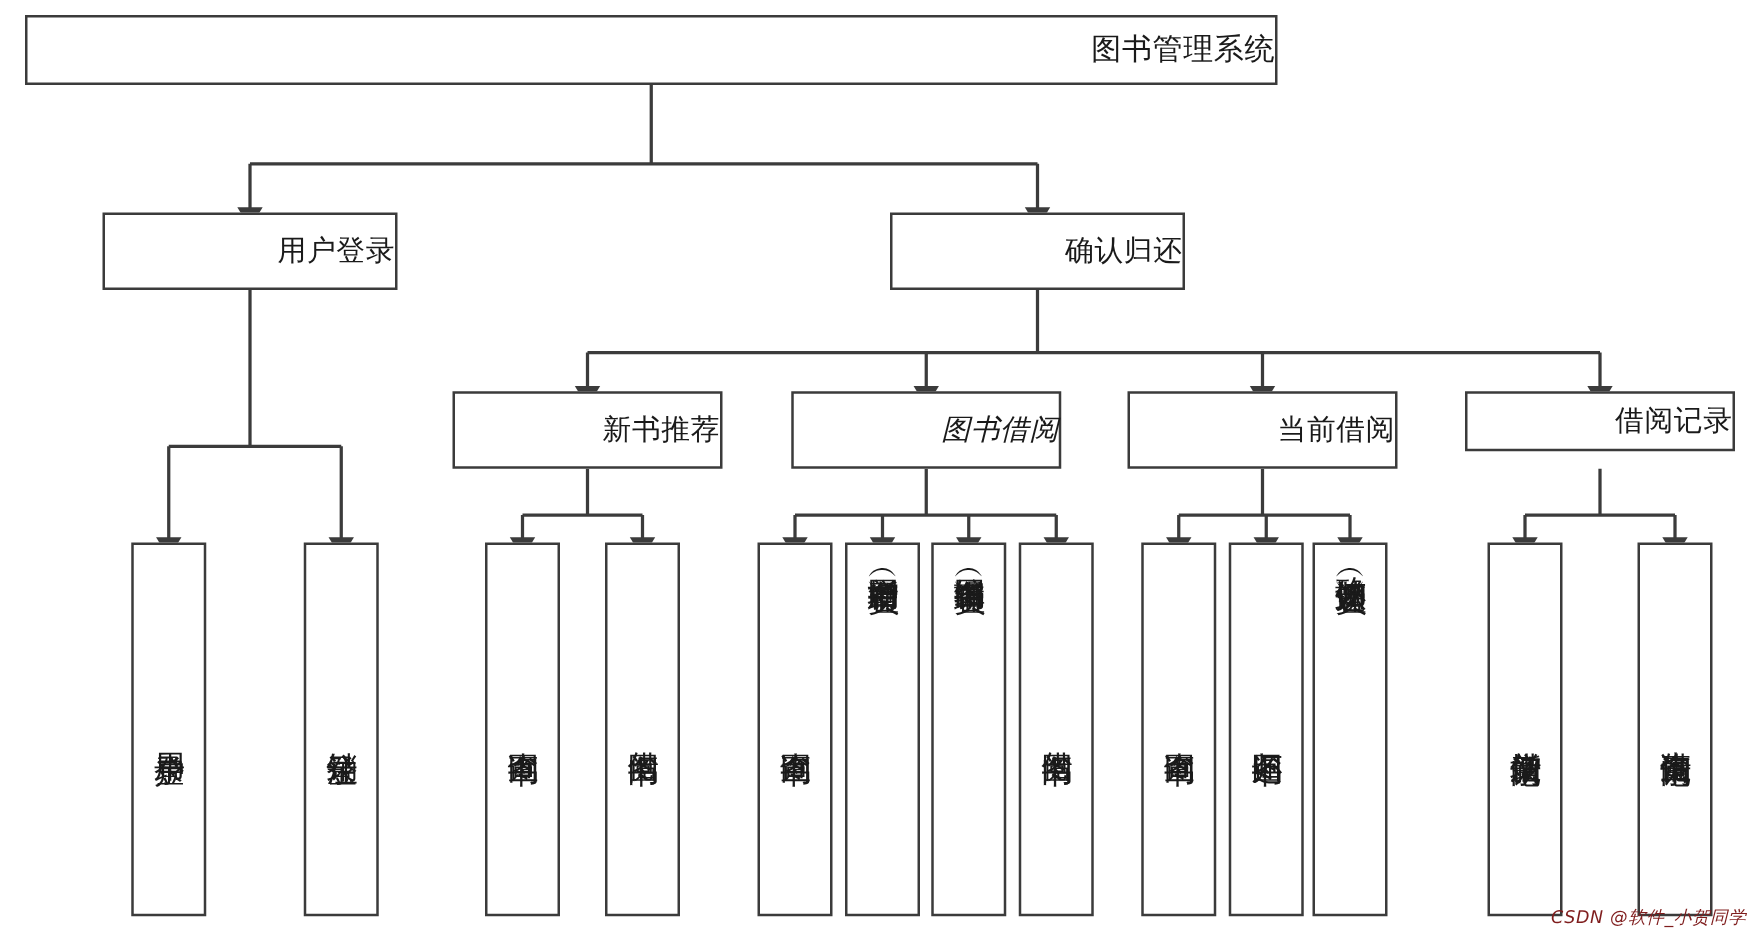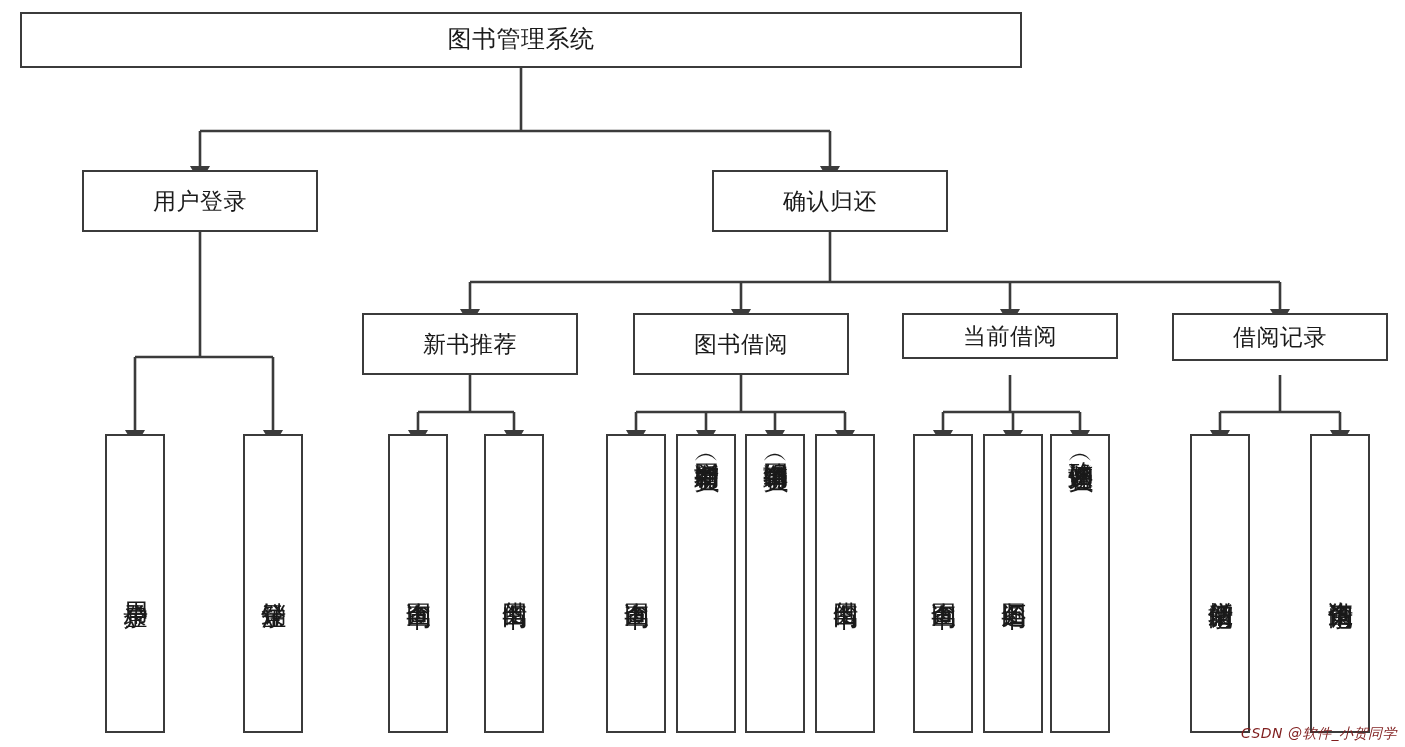--- a/index.html
+++ b/index.html
@@ -25,21 +25,21 @@
     height: 747px;
     pointer-events: none;
   }
   .node {
     position: absolute;
     box-sizing: border-box;
     border: 2.5px solid #3b3b3b;
     background: #ffffff;
     display: flex;
     align-items: center;
-    justify-content: center;
+    justify-content: flex-end;
     color: #1a1a1a;
   }
   .node-label {
     display: block;
     text-align: center;
     line-height: 1.15;
     white-space: nowrap;
   }
   
   .node.horiz .node-label {
@@ -134,24 +134,24 @@
       </div>
       <div class="node horiz" style="left: 82px; top: 170px; width: 236px; height: 62px;">
         <span class="node-label">用户登录</span>
       </div>
       <div class="node horiz" style="left: 712px; top: 170px; width: 236px; height: 62px;">
         <span class="node-label">确认归还</span>
       </div>
       <div class="node horiz" style="left: 362px; top: 313px; width: 216px; height: 62px;">
         <span class="node-label">新书推荐</span>
       </div>
-      <div class="node horiz" style="left: 633px; top: 313px; width: 216px; height: 62px;">
+      <div class="node horiz" style="left: 633px; top: 313px; width: 216px; height: 62px; font-style: italic;">
         <span class="node-label">图书借阅</span>
       </div>
-      <div class="node horiz" style="left: 902px; top: 313px; width: 216px; height: 46px;">
+      <div class="node horiz" style="left: 902px; top: 313px; width: 216px; height: 62px;">
         <span class="node-label">当前借阅</span>
       </div>
       <div class="node horiz" style="left: 1172px; top: 313px; width: 216px; height: 48px;">
         <span class="node-label">借阅记录</span>
       </div>
       <div class="node vert centered" style="left: 105px; top: 434px; width: 60px; height: 299px;">
         <span class="node-label">用户登录</span>
       </div>
       <div class="node vert centered" style="left: 243px; top: 434px; width: 60px; height: 299px;">
         <span class="node-label">注销登录</span>

